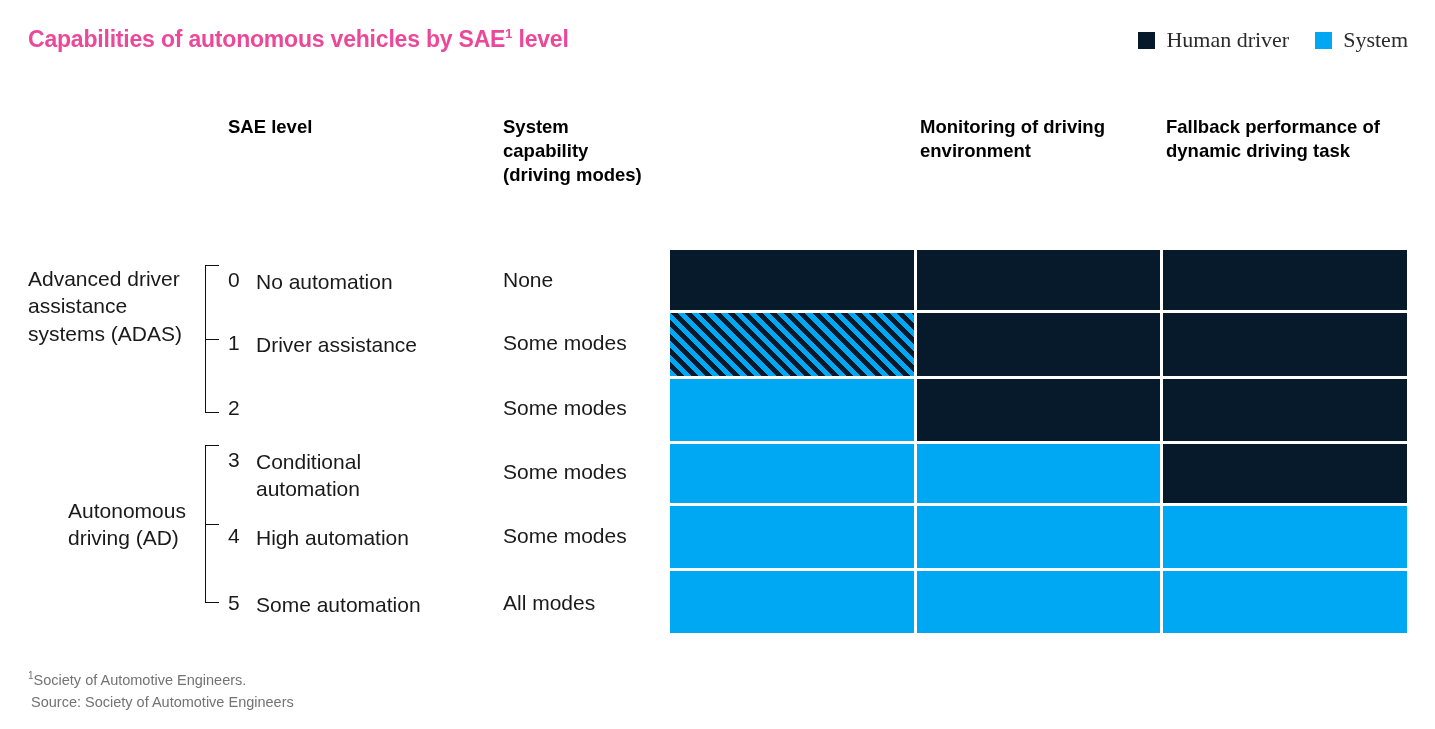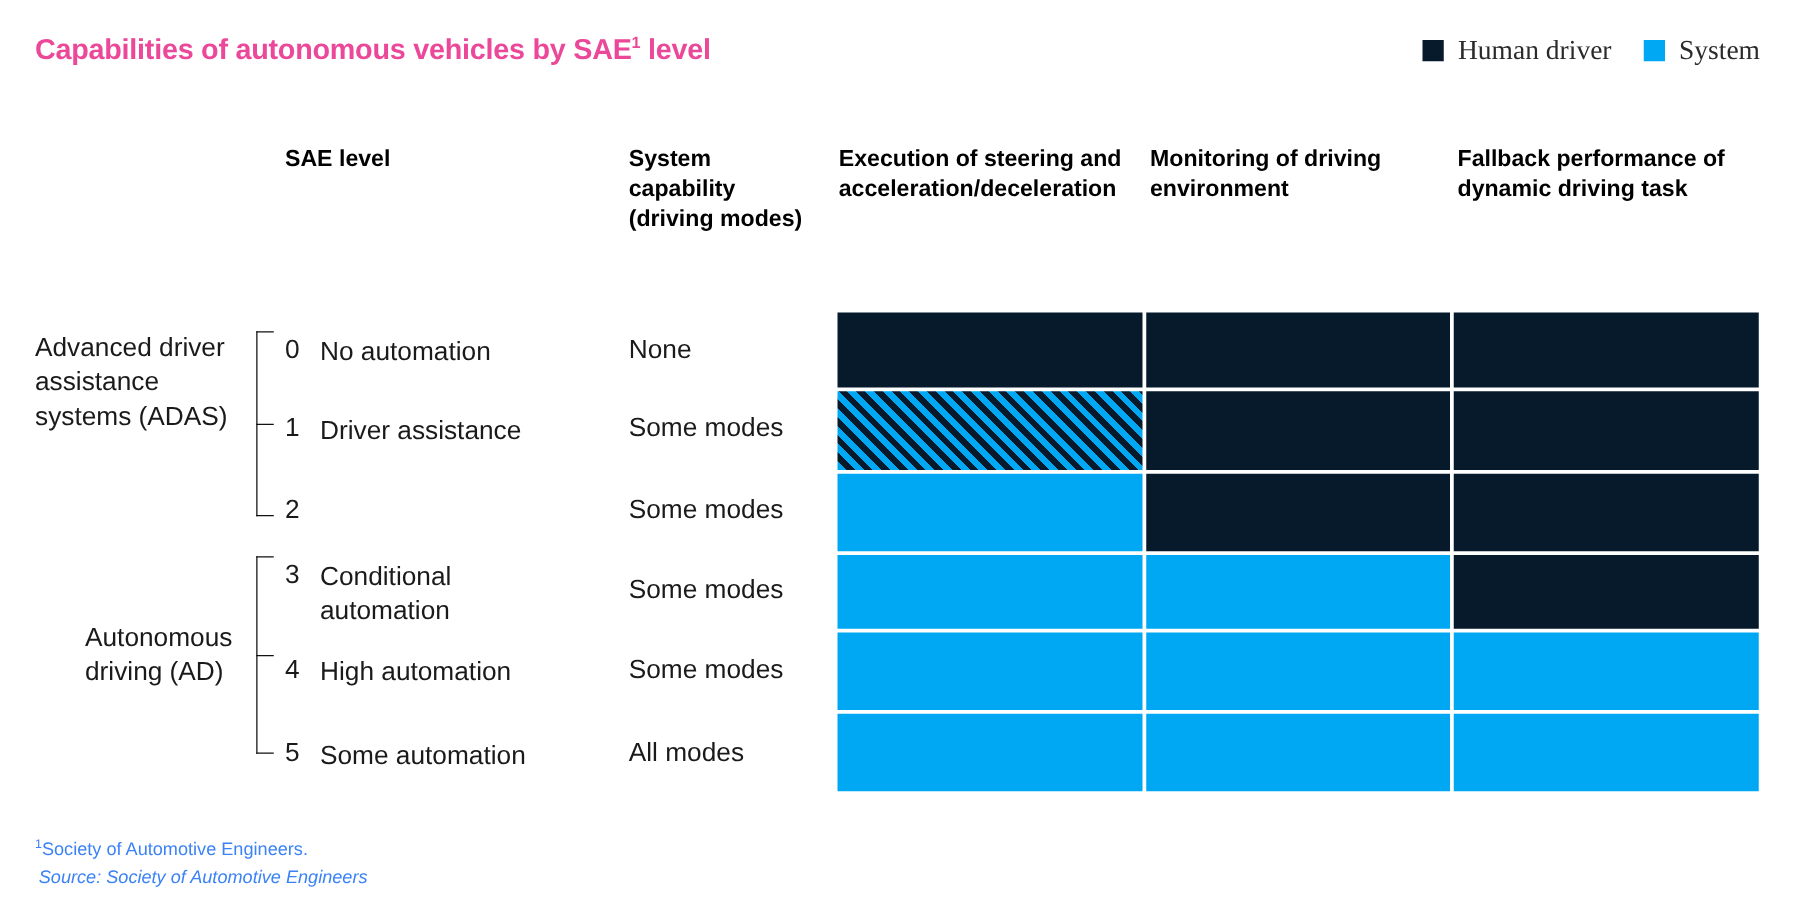--- a/index.html
+++ b/index.html
@@ -88,24 +88,24 @@
   .cell.shared {
     background:
       repeating-linear-gradient(45deg,
         #00a8f3 0px, #00a8f3 5px,
         #071a2b 5px, #071a2b 10px);
   }
 
   
   .footnotes {
     position:absolute; left:28px; top:668px;
-    font-size:14.5px; line-height:1.50; color:#3b82f6;
+    font-size:14.5px; line-height:1.50; color:#737373;
   }
   .footnotes sup { font-size:10px; vertical-align:super; }
-  .fn2 { padding-left:3px;font-style:italic; }
+  .fn2 { padding-left:3px; }
 </style>
 </head>
 <body>
 
 <div id="root">
 
   <div class="title"><span>Capabilities of autonomous vehicles by SAE</span><sup>1</sup><span> level</span></div>
 
   <div class="legend">
     <div class="legend-item">
@@ -113,21 +113,20 @@
       <span class="legend-label">Human driver</span>
     </div>
     <div class="legend-item">
       <span class="legend-swatch" style="background:#00a8f3"></span>
       <span class="legend-label">System</span>
     </div>
   </div>
 
   <div class="col-head" id="ch-sae">SAE level</div>
   <div class="col-head" id="ch-cap">System capability (driving modes)</div>
-  <div class="col-head" id="ch-exec">Execution of steering and acceleration/deceleration</div>
   <div class="col-head" id="ch-mon">Monitoring of driving environment</div>
   <div class="col-head" id="ch-fall">Fallback performance of dynamic driving task</div>
 
   <div class="group-label" id="gl-adas">Advanced driver assistance systems (ADAS)</div>
   <div class="group-label" id="gl-ad">Autonomous driving (AD)</div>
 
   <div class="bracket" id="br-adas"></div>
   <div class="bracket-tick" id="bt-adas"></div>
   <div class="bracket" id="br-ad"></div>
   <div class="bracket-tick" id="bt-ad"></div>

